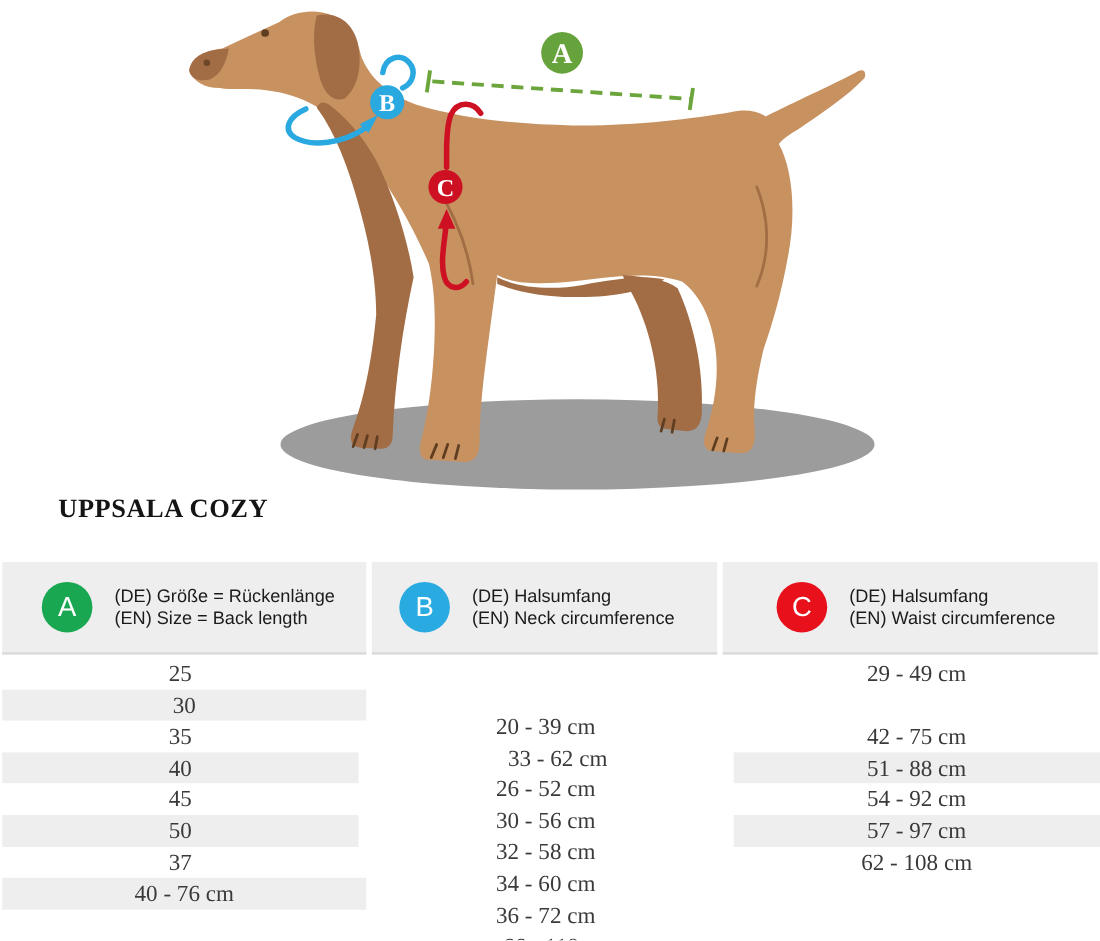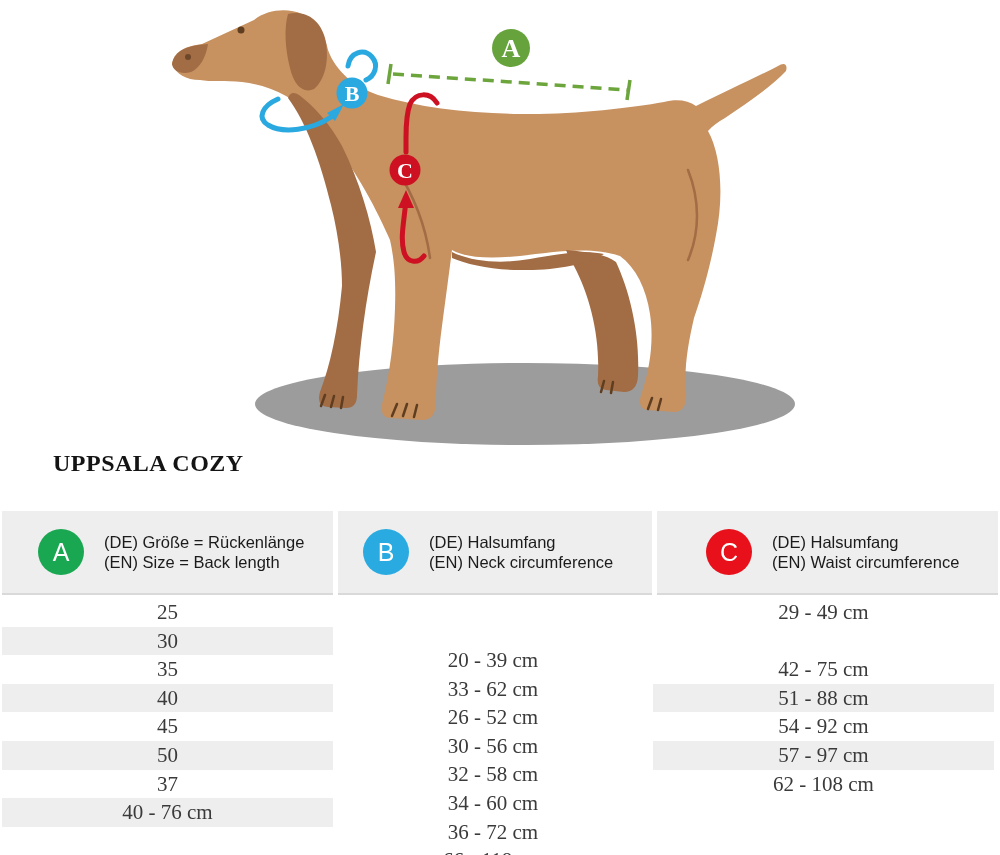--- a/index.html
+++ b/index.html
@@ -16,21 +16,21 @@
   .hcell.c2{width:314px;}
   .hcell.c3{width:341px;}
   .hbadge{width:46px;height:46px;border-radius:50%;flex:0 0 46px;
           display:flex;align-items:center;justify-content:center;
           color:#fff;font-size:25px;font-weight:500;margin-right:20px;}
   .c1 .hbadge{margin-left:36px;background:#1AA752;}
   .c2 .hbadge{margin-left:25px;background:#29ABE2;}
   .c3 .hbadge{margin-left:49px;background:#E8101A;}
   .hlabel{font-size:16.5px;line-height:20px;color:#1B1B1B;}
   .tbody{margin-top:3px;}
-  .trow{display:flex;gap:3px;padding-left:2px;height:28.6px;}
+  .trow{display:flex;gap:17px;padding-left:2px;height:28.6px;}
   .trow .cell{text-align:center;line-height:28.6px;font-family:"Liberation Serif",serif;
               font-size:21px;color:#3A3A3A;white-space:nowrap;}
   .trow .cell:nth-child(1){width:331px;}
   .trow .cell:nth-child(2){width:314px;margin-top:48px;}
   .trow .cell:nth-child(3){width:341px;}
   .trow:nth-child(even) .cell{background:#EEEEEE;}
   .badge-letter{font-family:"Liberation Serif",serif;font-weight:bold;fill:#fff;}
 </style>
 </head>
 <body>

